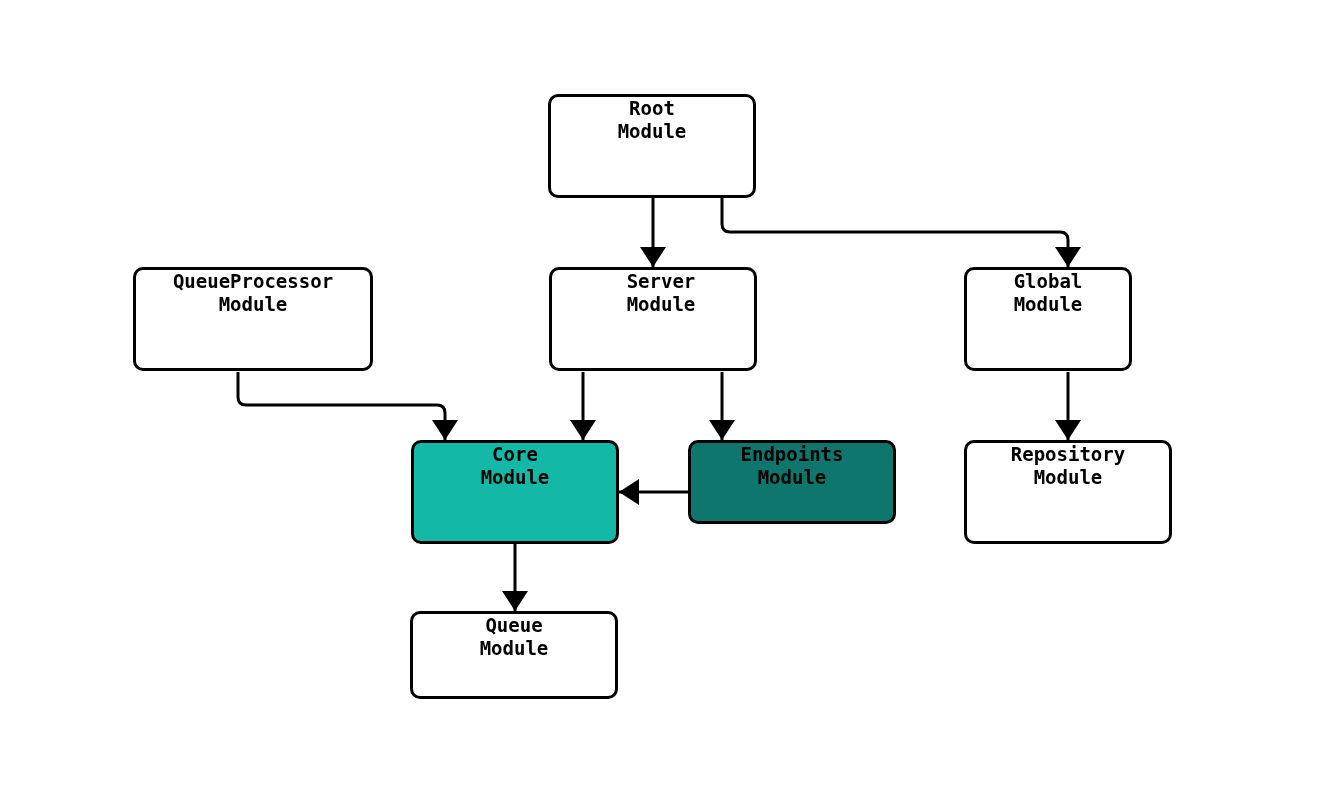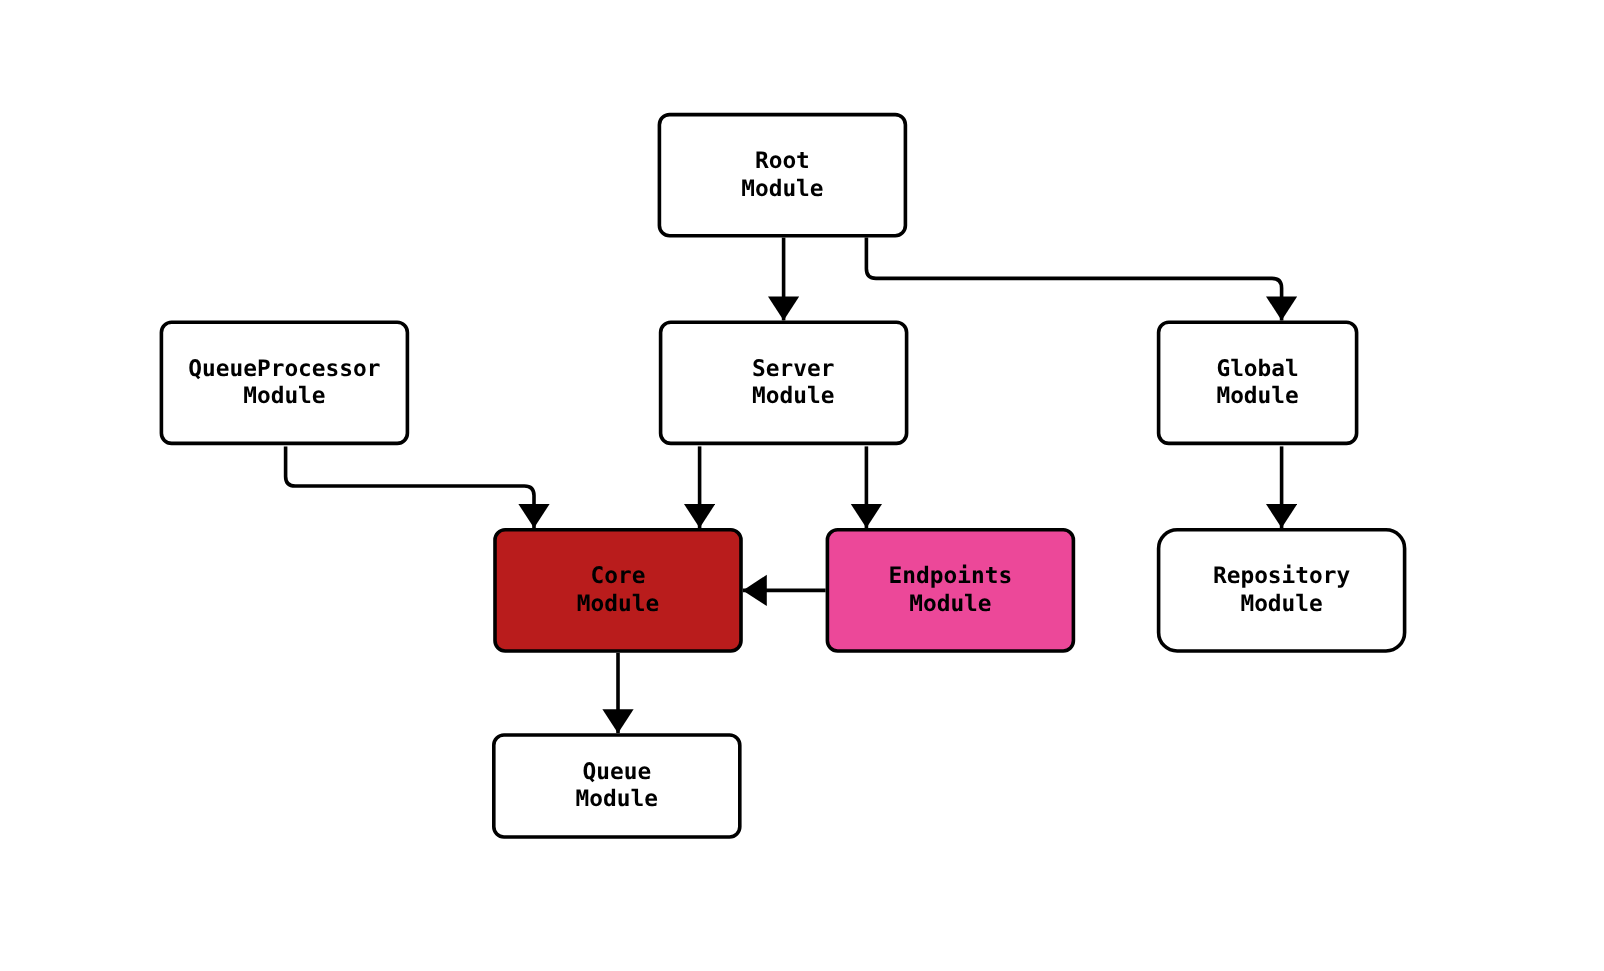--- a/index.html
+++ b/index.html
@@ -22,21 +22,21 @@
     width: 1337px;
     height: 809px;
   }
   .node {
     position: absolute;
     box-sizing: border-box;
     background: #ffffff;
     border: 3px solid #000000;
     border-radius: 10px;
     display: flex;
-    align-items: center;
+    align-items: flex-start;
     justify-content: center;
     text-align: center;
   }
   .node-label {
     font-size: 19px;
     font-weight: bold;
     line-height: 23px;
     color: #000000;
     white-space: pre-line;
     letter-spacing: 0px;
@@ -62,41 +62,41 @@
         <path d="M 688 492 L 619 492" fill="none" stroke="#000000" stroke-width="3" marker-end="url(#arrowhead)"></path>
         <path d="M 1068 372 L 1068 440" fill="none" stroke="#000000" stroke-width="3" marker-end="url(#arrowhead)"></path>
         <path d="M 515 544 L 515 611" fill="none" stroke="#000000" stroke-width="3" marker-end="url(#arrowhead)"></path>
       </g>
   </svg>
 
   <div class="node" style="left: 548px; top: 94px; width: 208px; height: 104px; background: rgb(255, 255, 255); border-color: rgb(0, 0, 0);">
     <span class="node-label">Root
 Module</span>
   </div>
-  <div class="node" style="left: 133px; top: 267px; width: 208px; height: 104px; background: rgb(255, 255, 255); border-color: rgb(0, 0, 0);">
+  <div class="node" style="left: 133px; top: 267px; width: 240px; height: 104px; background: rgb(255, 255, 255); border-color: rgb(0, 0, 0);">
     <span class="node-label">QueueProcessor
 Module</span>
   </div>
   <div class="node" style="left: 549px; top: 267px; width: 208px; height: 104px; background: rgb(255, 255, 255); border-color: rgb(0, 0, 0); padding-left: 16px;">
     <span class="node-label">Server
 Module</span>
   </div>
   <div class="node" style="left: 964px; top: 267px; width: 168px; height: 104px; background: rgb(255, 255, 255); border-color: rgb(0, 0, 0);">
     <span class="node-label">Global
 Module</span>
   </div>
-  <div class="node" style="left: 411px; top: 440px; width: 208px; height: 104px; background: #b91c1c; border-color: rgb(0, 0, 0);">
+  <div class="node" style="left: 411px; top: 440px; width: 208px; height: 104px; background: #14b8a6; border-color: rgb(0, 0, 0);">
     <span class="node-label">Core
 Module</span>
   </div>
-  <div class="node" style="left: 688px; top: 440px; width: 208px; height: 104px; background: #ec4899; border-color: rgb(0, 0, 0);">
+  <div class="node" style="left: 688px; top: 440px; width: 208px; height: 84px; background: #0f766e; border-color: rgb(0, 0, 0);">
     <span class="node-label">Endpoints
 Module</span>
   </div>
-  <div class="node" style="left: 964px; top: 440px; width: 208px; height: 104px; background: rgb(255, 255, 255); border-color: rgb(0, 0, 0); border-radius: 17px;">
+  <div class="node" style="left: 964px; top: 440px; width: 208px; height: 104px; background: rgb(255, 255, 255); border-color: rgb(0, 0, 0);">
     <span class="node-label">Repository
 Module</span>
   </div>
   <div class="node" style="left: 410px; top: 611px; width: 208px; height: 88px; background: rgb(255, 255, 255); border-color: rgb(0, 0, 0);">
     <span class="node-label">Queue
 Module</span>
   </div>
 
 </div>
 

